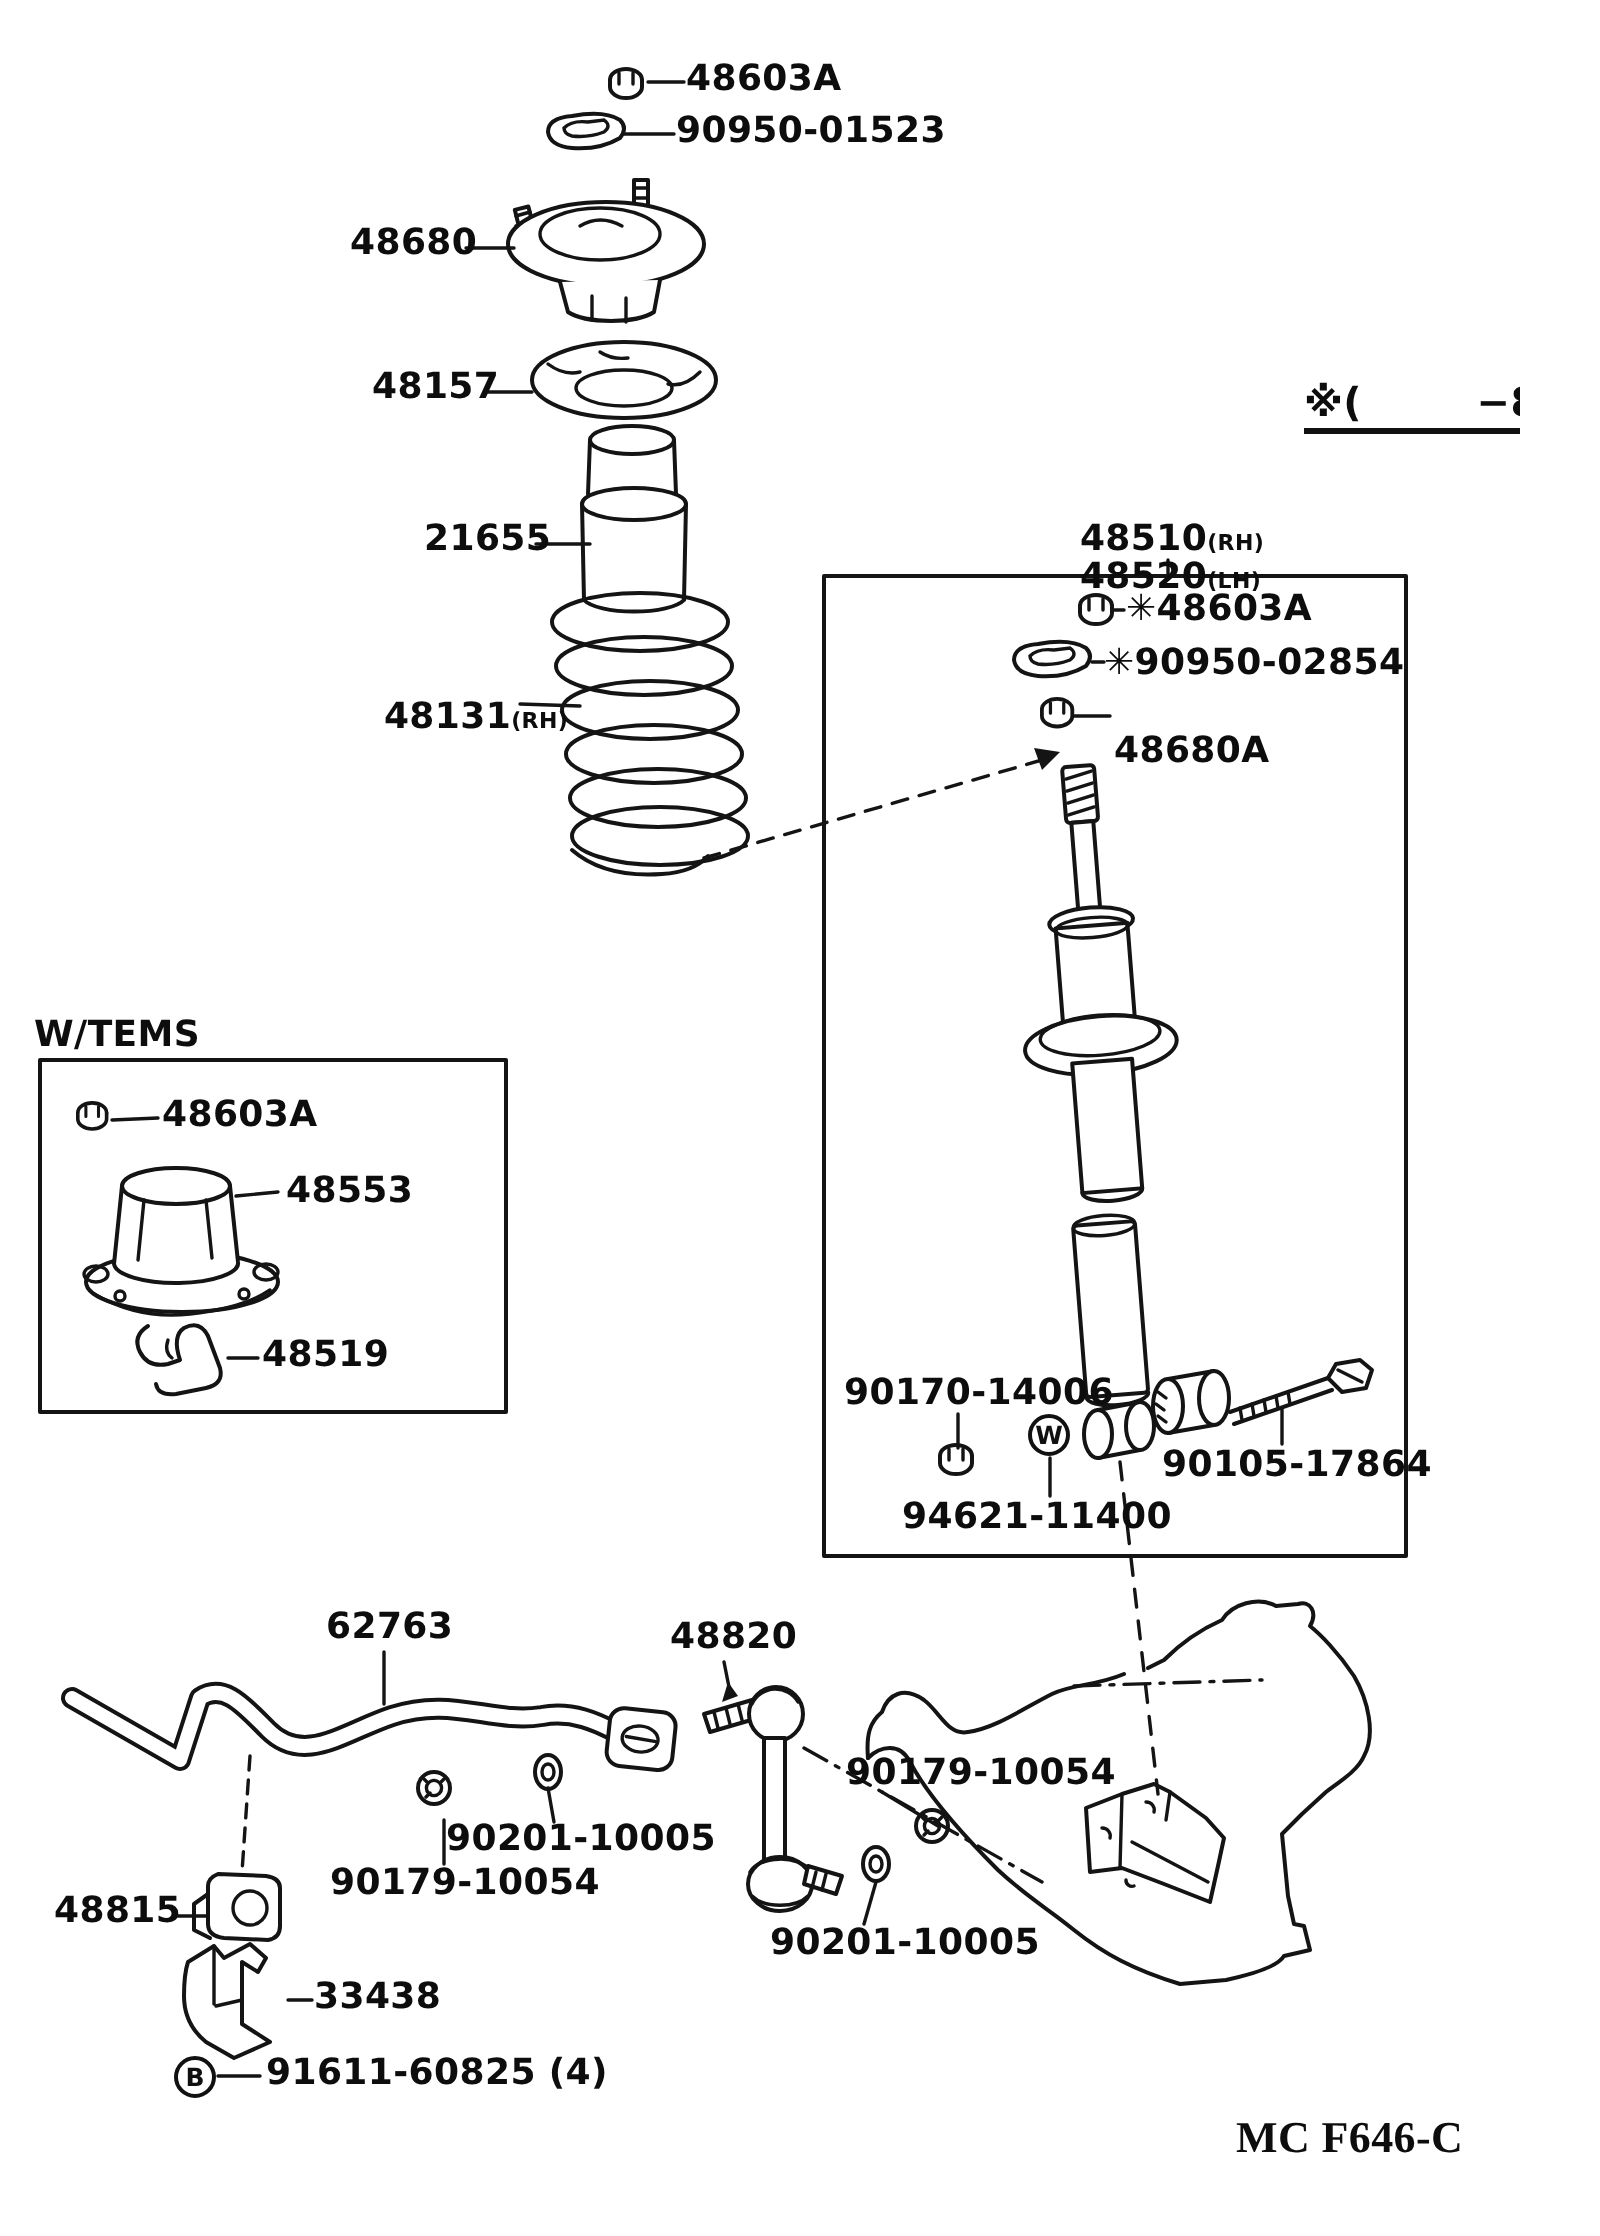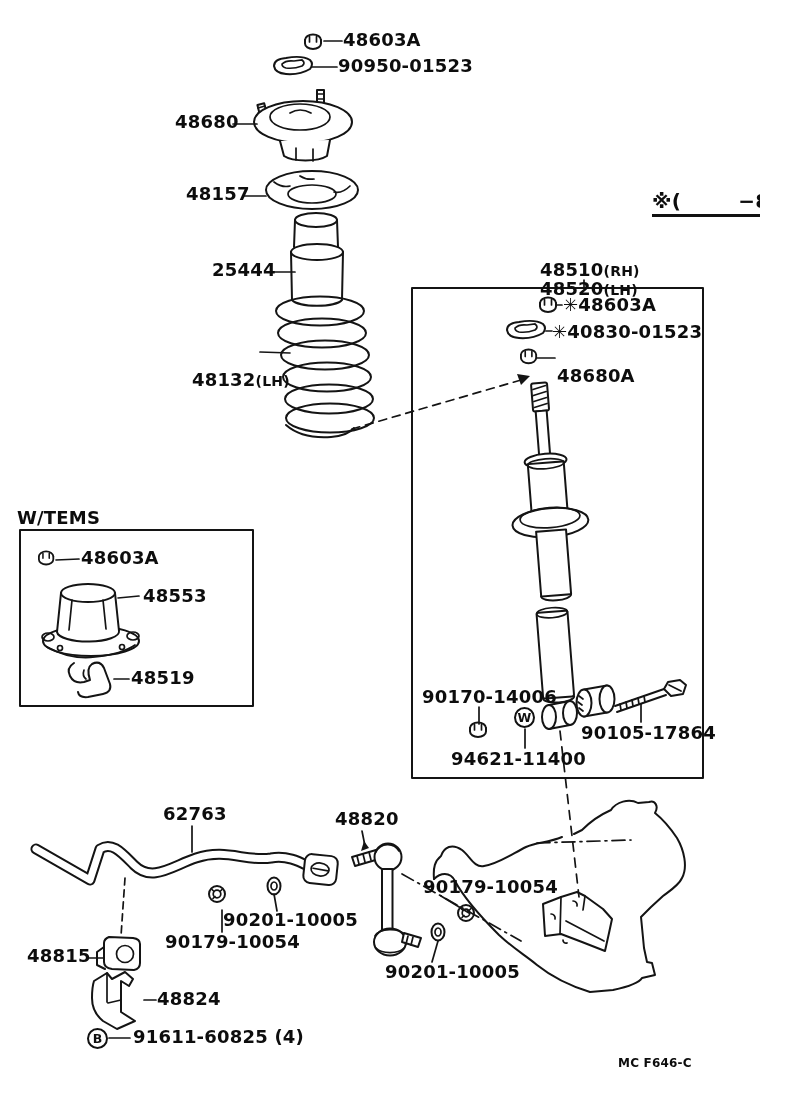--- a/index.html
+++ b/index.html
@@ -5,23 +5,23 @@
   html,body{margin:0;padding:0;background:#fff;}
   .page{position:relative;width:760px;height:1118px;background:#fff;overflow:hidden;
         font-family:"DejaVu Sans",sans-serif;color:#101010;}
   svg.art{position:absolute;left:0;top:0;}
   svg .ln{stroke:#141414;stroke-width:2;fill:none;stroke-linecap:round;stroke-linejoin:round;}
   svg .thin{stroke:#141414;stroke-width:1.7;fill:none;stroke-linecap:round;}
   svg .fw{fill:#ffffff;}
   svg .blk{fill:#141414;stroke:none;}
   .lbl{position:absolute;font-weight:bold;font-size:18px;line-height:1.05;
        letter-spacing:0.2px;white-space:pre;color:#0d0d0d;}
-  .sm{font-size:14px;font-weight:bold;}
+  .sm{font-size:11px;font-weight:bold;}
   .note{font-size:20px;border-bottom:3px solid #111;padding:0 4px 2px 0;}
-  .code{font-size:12px;}
+  .code{font-size:22px;font-family:Liberation Serif, serif;}
   .circ{position:absolute;box-sizing:border-box;width:21px;height:21px;border:2px solid #111;
         border-radius:50%;display:flex;align-items:center;justify-content:center;
         font-size:12.5px;font-weight:bold;background:#fff;}
 </style>
 </head>
 <body>
 
 <div class="page">
 
 <svg class="art" width="800" height="1118" viewBox="0 0 800 1118">
@@ -250,56 +250,56 @@
     <line x1="89" y1="958" x2="103" y2="958" class="thin"></line>
     <line x1="144" y1="1000" x2="156" y2="1000" class="thin"></line>
     <line x1="109" y1="1038" x2="130" y2="1038" class="thin"></line>
   </g>
 </svg>
 
 <div class="lbl" style="left:343px;top:31px">48603A</div>
 <div class="lbl" style="left:338px;top:57px">90950-01523</div>
 <div class="lbl" style="left:175px;top:113px">48680</div>
 <div class="lbl" style="left:186px;top:185px">48157</div>
-<div class="lbl" style="left:212px;top:261px">25444</div>
-
-<div class="lbl" style="left:179px;top:352px">
-  <span>48132</span><span class="sm">(LH)</span>
+<div class="lbl" style="left:212px;top:261px">21655</div>
+
+<div class="lbl" style="left:179px;top:331px">
+  <span>48131</span><span class="sm">(RH)</span>
 </div>
 
 <div class="lbl note" style="left:652px;top:191px">※(        −8901)</div>
 
 <div class="lbl" style="left:527px;top:242px">
   <span>48510</span><span class="sm">(RH)</span>
 </div>
 <div class="lbl" style="left:527px;top:261px">
   <span>48520</span><span class="sm">(LH)</span>
 </div>
 
 <div class="lbl" style="left:563px;top:296px">✳48603A</div>
-<div class="lbl" style="left:552px;top:323px">✳40830-01523</div>
+<div class="lbl" style="left:552px;top:323px">✳90950-02854</div>
 <div class="lbl" style="left:557px;top:367px">48680A</div>
 
 <div class="lbl" style="left:422px;top:688px">90170-14006</div>
 <div class="lbl" style="left:451px;top:750px">94621-11400</div>
 <div class="lbl" style="left:581px;top:724px">90105-17864</div>
 <div class="circ" style="left:514px;top:707px">W</div>
 
 <div class="lbl" style="left:17px;top:509px">W/TEMS</div>
 <div class="lbl" style="left:81px;top:549px">48603A</div>
 <div class="lbl" style="left:143px;top:587px">48553</div>
 <div class="lbl" style="left:131px;top:669px">48519</div>
 
 <div class="lbl" style="left:163px;top:805px">62763</div>
 <div class="lbl" style="left:335px;top:810px">48820</div>
 
 <div class="lbl" style="left:223px;top:911px">90201-10005</div>
 <div class="lbl" style="left:165px;top:933px">90179-10054</div>
 <div class="lbl" style="left:27px;top:947px">48815</div>
-<div class="lbl" style="left:157px;top:990px">48824</div>
+<div class="lbl" style="left:157px;top:990px">33438</div>
 <div class="circ" style="left:87px;top:1028px">B</div>
 <div class="lbl" style="left:133px;top:1028px">91611-60825 (4)</div>
 
 <div class="lbl" style="left:423px;top:878px">90179-10054</div>
 <div class="lbl" style="left:385px;top:963px">90201-10005</div>
 
 <div class="lbl code" style="left:618px;top:1057px">MC F646-C</div>
 
 </div>
 

